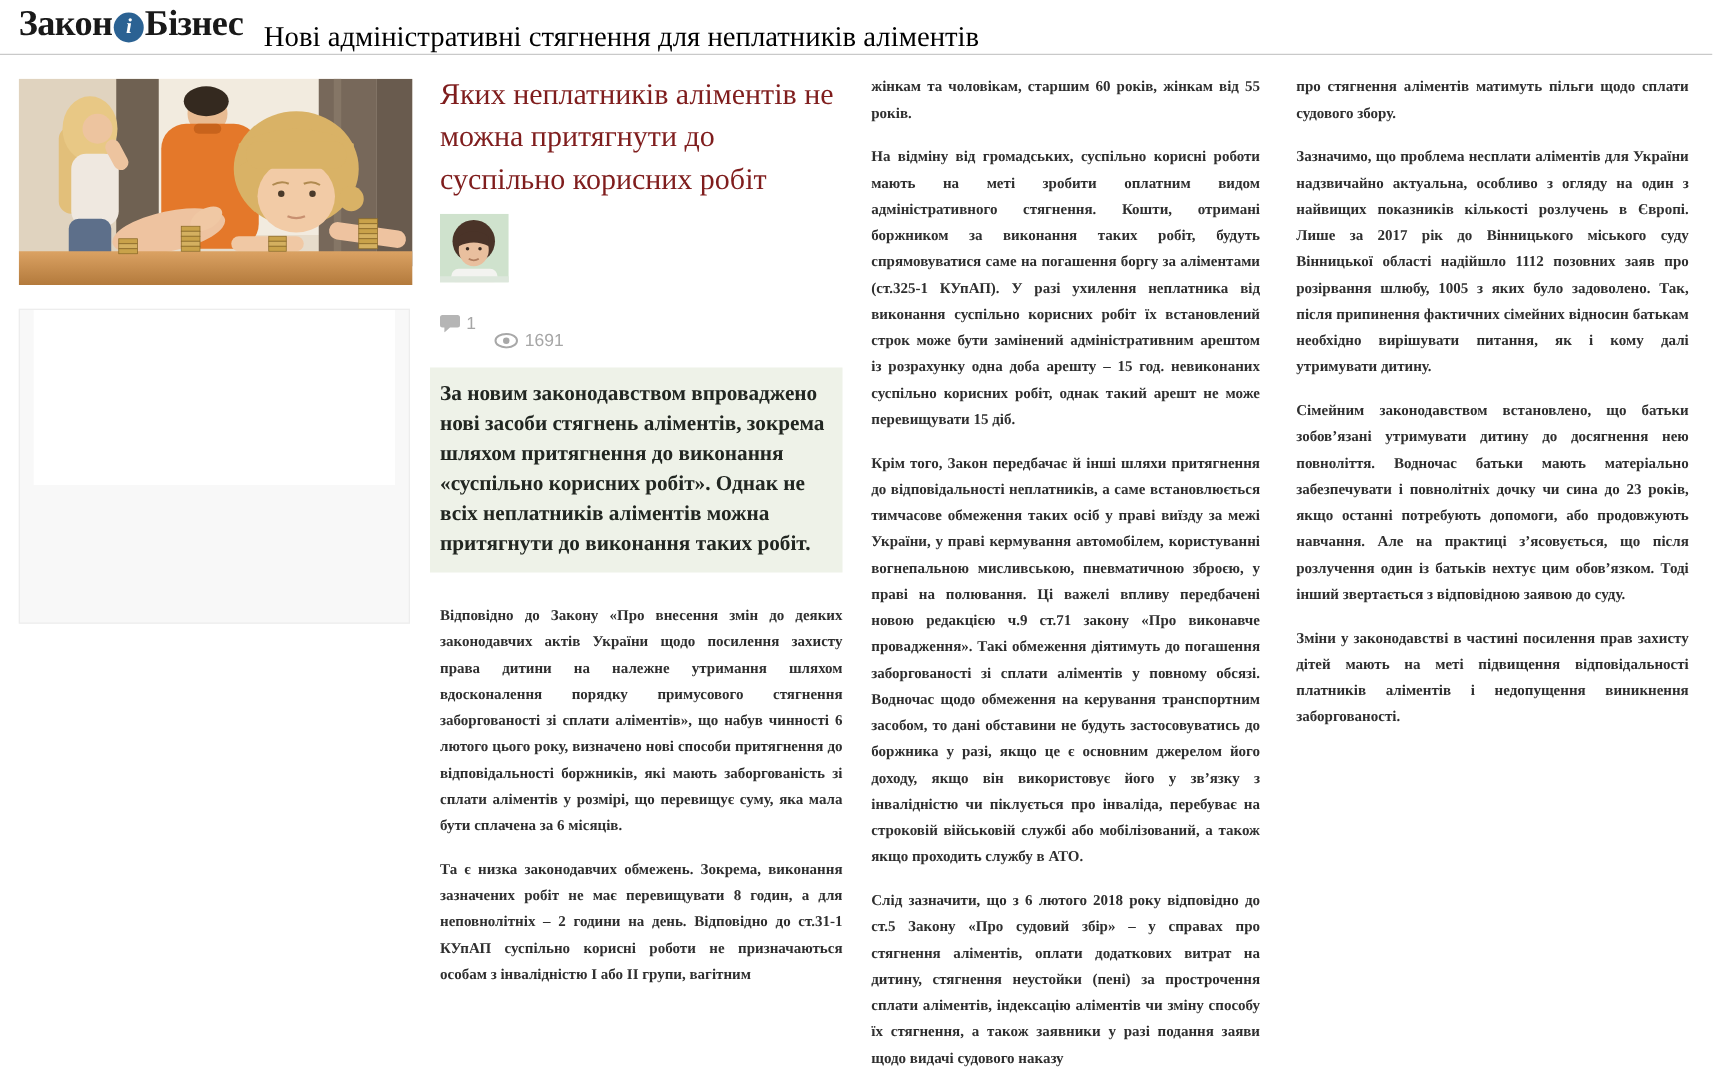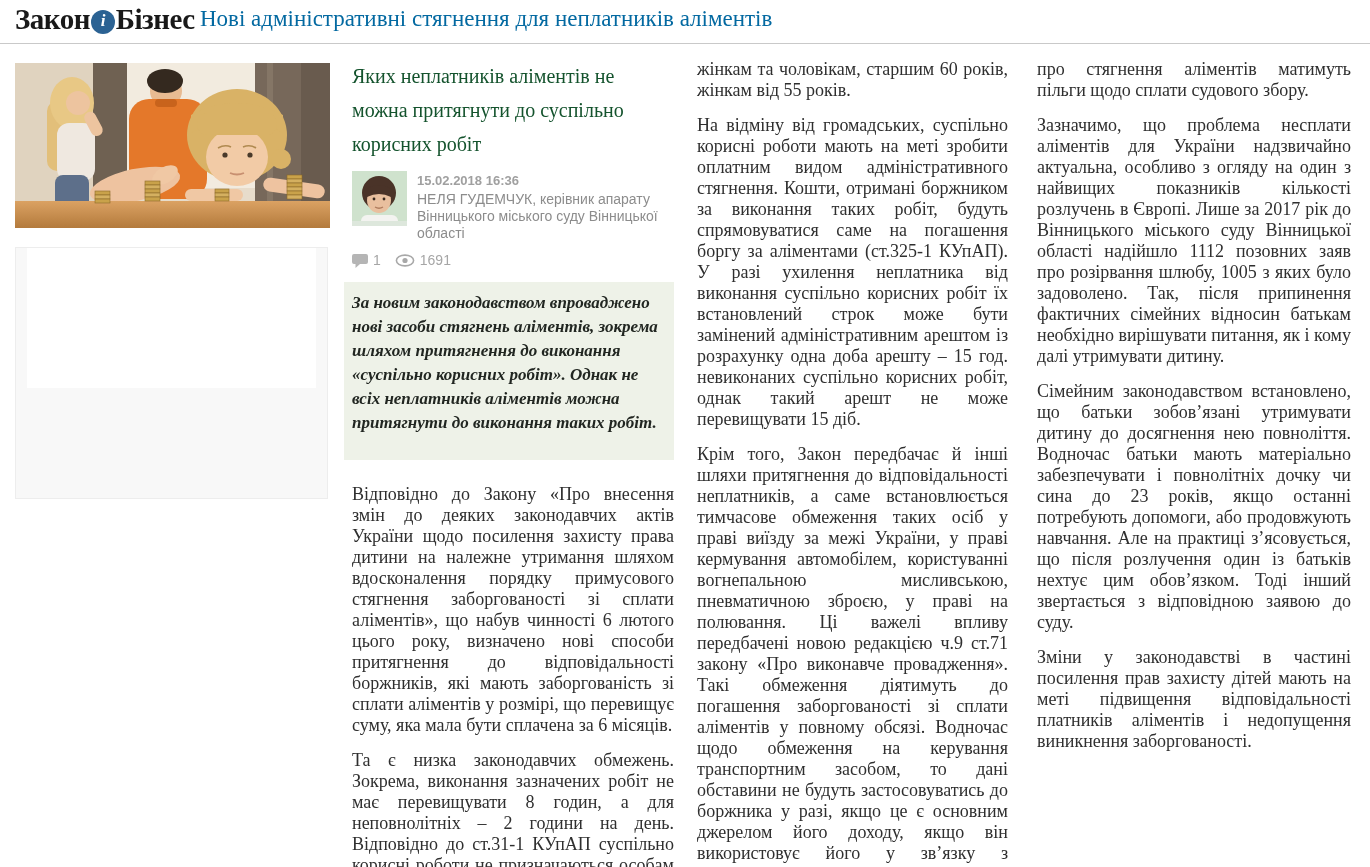--- a/index.html
+++ b/index.html
@@ -7,45 +7,45 @@
     width:1370px;height:867px;overflow:hidden;background:#ffffff;
     font-family:"Liberation Serif", serif;color:#2f2f2f;position:relative;
   }
   
   .header{position:absolute;left:0;top:0;width:1370px;height:43px;background:#fff;border-bottom:1px solid #c9c9c9;}
   .logo{position:absolute;left:15px;top:3px;display:flex;align-items:center;text-decoration:none;color:#191919;
         font-family:"Liberation Serif", serif;font-weight:700;font-size:29px;letter-spacing:-0.5px;cursor:pointer;}
   .logo-circle{display:inline-flex;align-items:center;justify-content:center;width:24px;height:24px;border-radius:50%;
         margin:4px 1px 0 1px;}
   .logo-circle span{color:#fff;font-style:italic;font-size:17px;font-weight:700;line-height:1;transform:translateY(-1px);}
-  .page-title{position:absolute;left:200px;top:6px;margin:0;font-weight:400;font-size:23px;color:#0369a1;white-space:nowrap;}
+  .page-title{position:absolute;left:200px;top:6px;margin:11px;font-weight:400;font-size:23px;color:#000000;white-space:nowrap;}
   
   .media-col{position:absolute;left:15px;top:63px;width:315px;}
   .hero{display:block;width:315px;height:165px;}
   .ad-panel{margin-top:19px;width:313px;height:252px;background:#f8f8f8;border:1px solid #ededed;box-sizing:border-box;}
   .ad-inner{margin:0 11px;height:140px;background:#ffffff;}
   
   .col{position:absolute;top:59px;}
   .col1{left:352px;width:322px;}
   .col2{left:697px;width:311px;}
   .col3{left:1037px;width:314px;}
-  .headline{margin:0 0 10px 0;font-weight:400;font-size:20px;line-height:34px;color:#14532d;}
+  .headline{margin:0 0 10px 0;font-weight:400;font-size:24px;line-height:34px;color:#7f1d1d;}
   .meta{display:flex;gap:10px;font-family:"Liberation Sans", sans-serif;}
   .avatar{flex:0 0 55px;width:55px;height:55px;display:block;}
   .meta-text{min-width:0;}
   .meta-date{font-size:13px;font-weight:700;color:#a0a0a0;margin:2px 0 3px 0;}
   .meta-author{font-size:14px;line-height:17px;color:#8c8c8c;}
   .stats{display:flex;align-items:center;gap:6px;margin-top:10px;font-family:"Liberation Sans", sans-serif;
          font-size:14px;color:#a6a6a6;}
   .stat{display:inline-flex;align-items:center;gap:5px;}
   .stat.clickable{cursor:pointer;}
-  .stat + .stat{margin-left:8px;}
-  .lead{margin:14px 0 24px -8px;padding:9px 8px 25px 8px;font-weight:700;font-style:italic;
+  .stat + .stat{margin-left:8px;margin-top:28px;}
+  .lead{margin:14px 0 24px -8px;padding:9px 8px 11px 8px;font-weight:700;
         font-size:17px;line-height:24px;color:#212621;}
-  .para{margin:0 0 14px 0;font-size:18px;line-height:21px;text-align:justify;color:#2f2f2f;}
+  .para{margin:0 0 14px 0;font-size:12px;line-height:21px;text-align:justify;color:#2f2f2f;font-weight:bold;}
   .para:last-child{margin-bottom:0;}
   .source{margin-top:8px;text-align:right;font-size:13.5px;color:#5d5d5d;}
 </style>
 </head>
 <body>
 
 <div class="header">
   <a class="logo">
     <span>Закон</span>
     <span class="logo-circle" style="background:#2b6293;">
@@ -136,24 +136,20 @@
       <rect width="55" height="55" fill="#cfe2cd"></rect>
       <circle cx="27" cy="22" r="17" fill="#4a3328"></circle>
       <ellipse cx="27" cy="29" rx="12" ry="13" fill="#e9bf9e"></ellipse>
       <path d="M15 18 Q27 10 39 18 L39 26 Q27 20 15 26 Z" fill="#4a3328"></path>
       <circle cx="22" cy="28" r="1.4" fill="#3a2a20"></circle>
       <circle cx="32" cy="28" r="1.4" fill="#3a2a20"></circle>
       <path d="M23 36 q4 2.5 8 0" stroke="#b07d5e" stroke-width="1.4" fill="none"></path>
       <rect x="9" y="44" width="37" height="12" rx="6" fill="#f3f3f0"></rect>
       <rect x="0" y="50" width="55" height="5" fill="#dde7dc"></rect>
     </svg>
-    <div class="meta-text">
-      <div class="meta-date">15.02.2018 16:36</div>
-      <div class="meta-author">НЕЛЯ ГУДЕМЧУК, керівник апарату Вінницького міського суду Вінницької області</div>
-    </div>
   </div>
   <div class="stats">
     <span class="stat clickable">
       <svg width="16" height="15" viewBox="0 0 16 15" aria-hidden="true">
         <path d="M2 1h12a2 2 0 0 1 2 2v6a2 2 0 0 1-2 2H8l-4.5 4v-4H2a2 2 0 0 1-2-2V3a2 2 0 0 1 2-2z" fill="#b5b5b5"></path>
       </svg>
       <span>1</span>
     </span>
     <span class="stat">
       <svg width="20" height="13" viewBox="0 0 20 13" aria-hidden="true">

